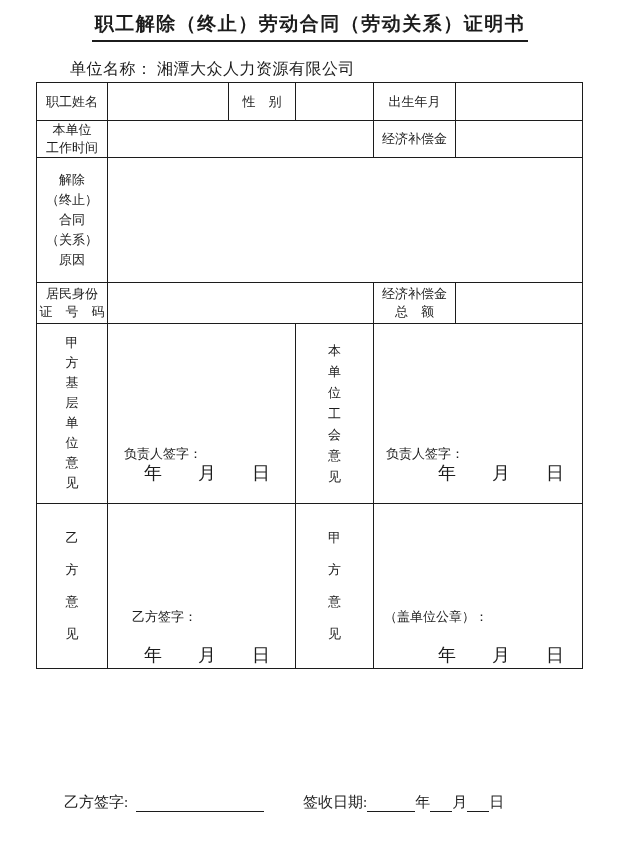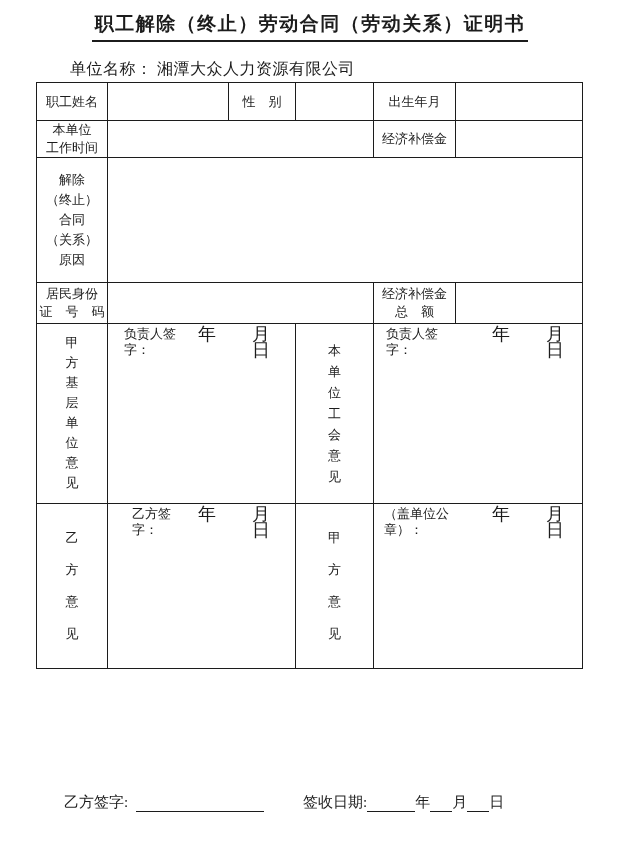--- a/index.html
+++ b/index.html
@@ -33,21 +33,21 @@
   .ml { white-space: pre-line; line-height: 18px; }
   .reason-label { white-space: pre-line; line-height: 20px; }
 
   .vlabel { white-space: pre-line; text-align: center; }
   .v8 { line-height: 20px; }
   .v7 { line-height: 21px; }
   .v4 { line-height: 32px; }
 
   
   .op { vertical-align: bottom; }
-  .op-inner { display: flex; flex-direction: row; justify-content: flex-end; width: 100%; }
+  .op-inner { display: flex; flex-direction: column; justify-content: flex-end; width: 100%; }
   .op-inner .fill { flex: 1 1 auto; }
   .h-r7 { height: 177px; }
   .h-r8 { height: 162px; }
   .sign-line { text-align: left; font-size: 13px; line-height: 16px; }
   .date-line { text-align: right; font-size: 18px; line-height: 16px; }
   .r7 .sign-line { margin-bottom: 3px; }
   .r7 .date-line { padding-bottom: 22px; }
   .r8 .sign-line { margin-bottom: 22px; }
   .r8 .date-line { padding-bottom: 5px; }
   .pl-16 { padding-left: 16px; }

